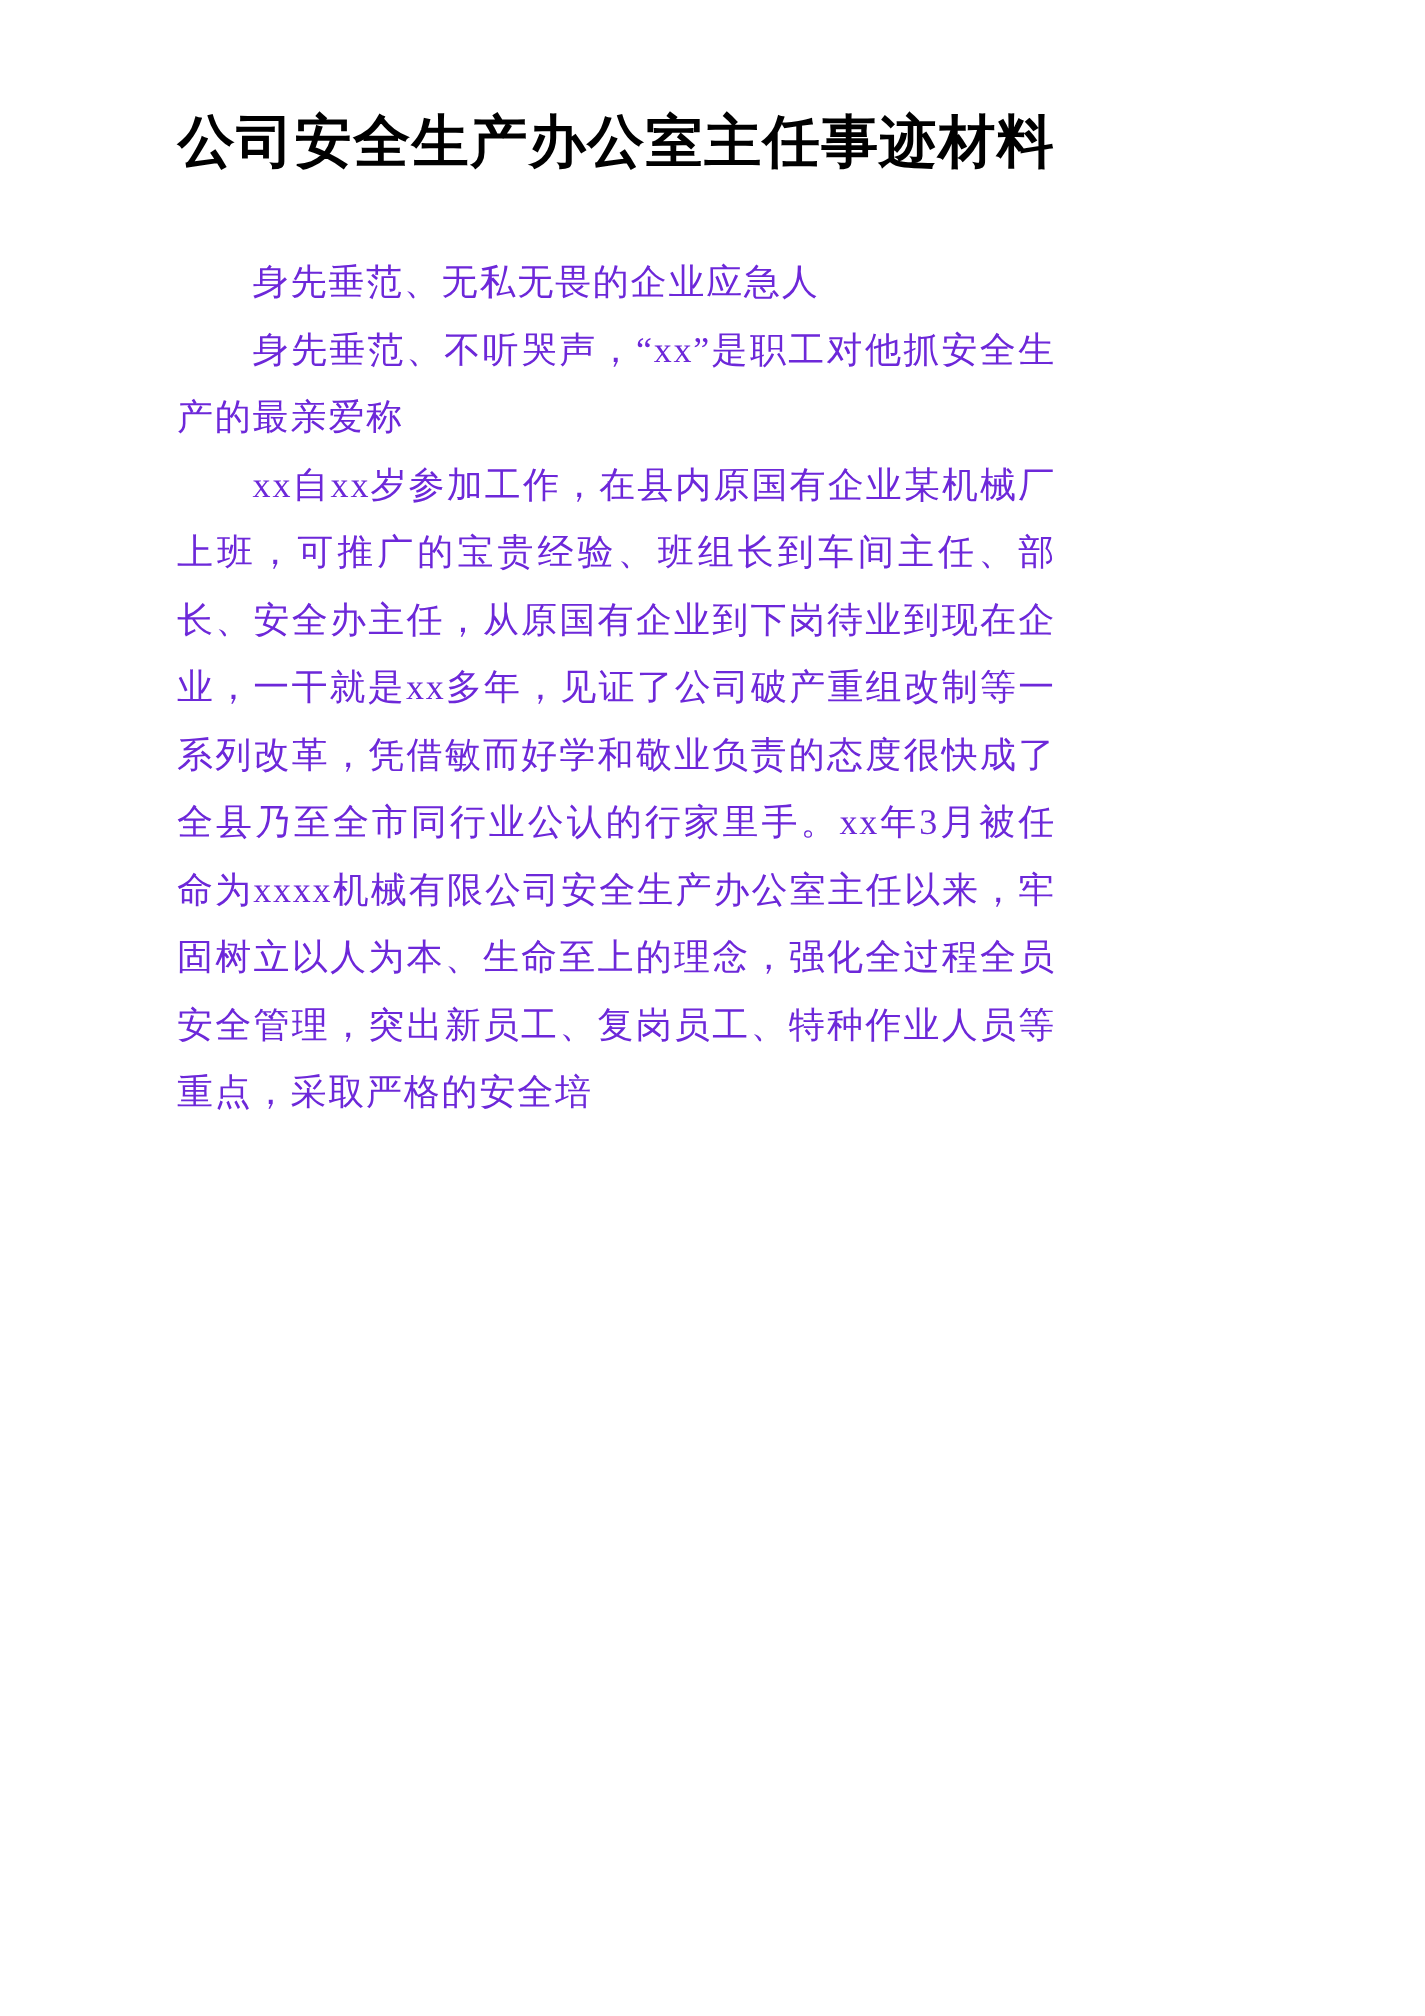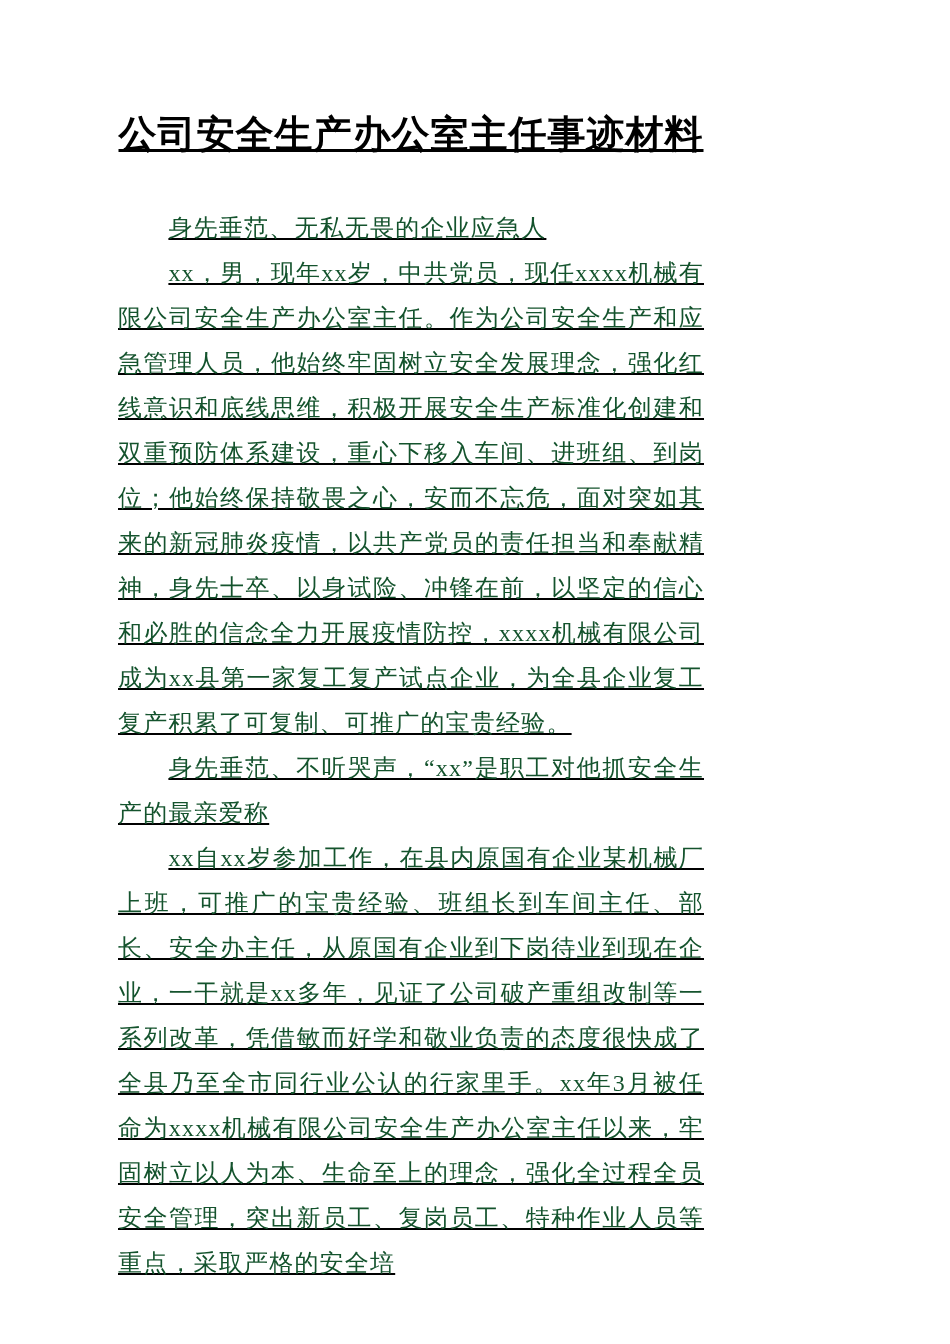--- a/index.html
+++ b/index.html
@@ -11,51 +11,49 @@
     width: 950px;
     height: 1344px;
     overflow: hidden;
   }
   .page {
     width: 826px;
     height: 1344px;
     box-sizing: border-box;
     background: #ffffff;
     color: #000000;
-    padding: 104px 122px 0 118px;
+    padding: 65px 122px 0 118px;
     font-family: "Liberation Serif", "DejaVu Serif", serif;
-    text-decoration: underline;
   }
   .doc-title {
     font-size: 38px;
     font-weight: bold;
     text-align: center;
     line-height: 60px;
     margin: 0 0 42px 0;
     letter-spacing: 1px;
     color: #000000;
   }
   .para {
     font-size: 24px;
     line-height: 45px;
     text-align: justify;
     text-justify: inter-ideograph;
     text-indent: 2.1em;
     margin: 0;
     letter-spacing: 1.2px;
-    color: #14532d;
+    color: #6d28d9;
     word-break: break-all;
   }
 </style>
 </head>
 <body>
 
 <div class="page">
   <h1 class="doc-title">公司安全生产办公室主任事迹材料</h1>
 
   <p class="para">身先垂范、无私无畏的企业应急人</p>
 
-  <p class="para">xx，男，现年xx岁，中共党员，现任xxxx机械有限公司安全生产办公室主任。作为公司安全生产和应急管理人员，他始终牢固树立安全发展理念，强化红线意识和底线思维，积极开展安全生产标准化创建和双重预防体系建设，重心下移入车间、进班组、到岗位；他始终保持敬畏之心，安而不忘危，面对突如其来的新冠肺炎疫情，以共产党员的责任担当和奉献精神，身先士卒、以身试险、冲锋在前，以坚定的信心和必胜的信念全力开展疫情防控，xxxx机械有限公司成为xx县第一家复工复产试点企业，为全县企业复工复产积累了可复制、可推广的宝贵经验。</p>
 
   <p class="para">身先垂范、不听哭声，“xx”是职工对他抓安全生产的最亲爱称</p>
 
   <p class="para">xx自xx岁参加工作，在县内原国有企业某机械厂上班，可推广的宝贵经验、班组长到车间主任、部长、安全办主任，从原国有企业到下岗待业到现在企业，一干就是xx多年，见证了公司破产重组改制等一系列改革，凭借敏而好学和敬业负责的态度很快成了全县乃至全市同行业公认的行家里手。xx年3月被任命为xxxx机械有限公司安全生产办公室主任以来，牢固树立以人为本、生命至上的理念，强化全过程全员安全管理，突出新员工、复岗员工、特种作业人员等重点，采取严格的安全培</p>
 </div>
 
 </body></html>

